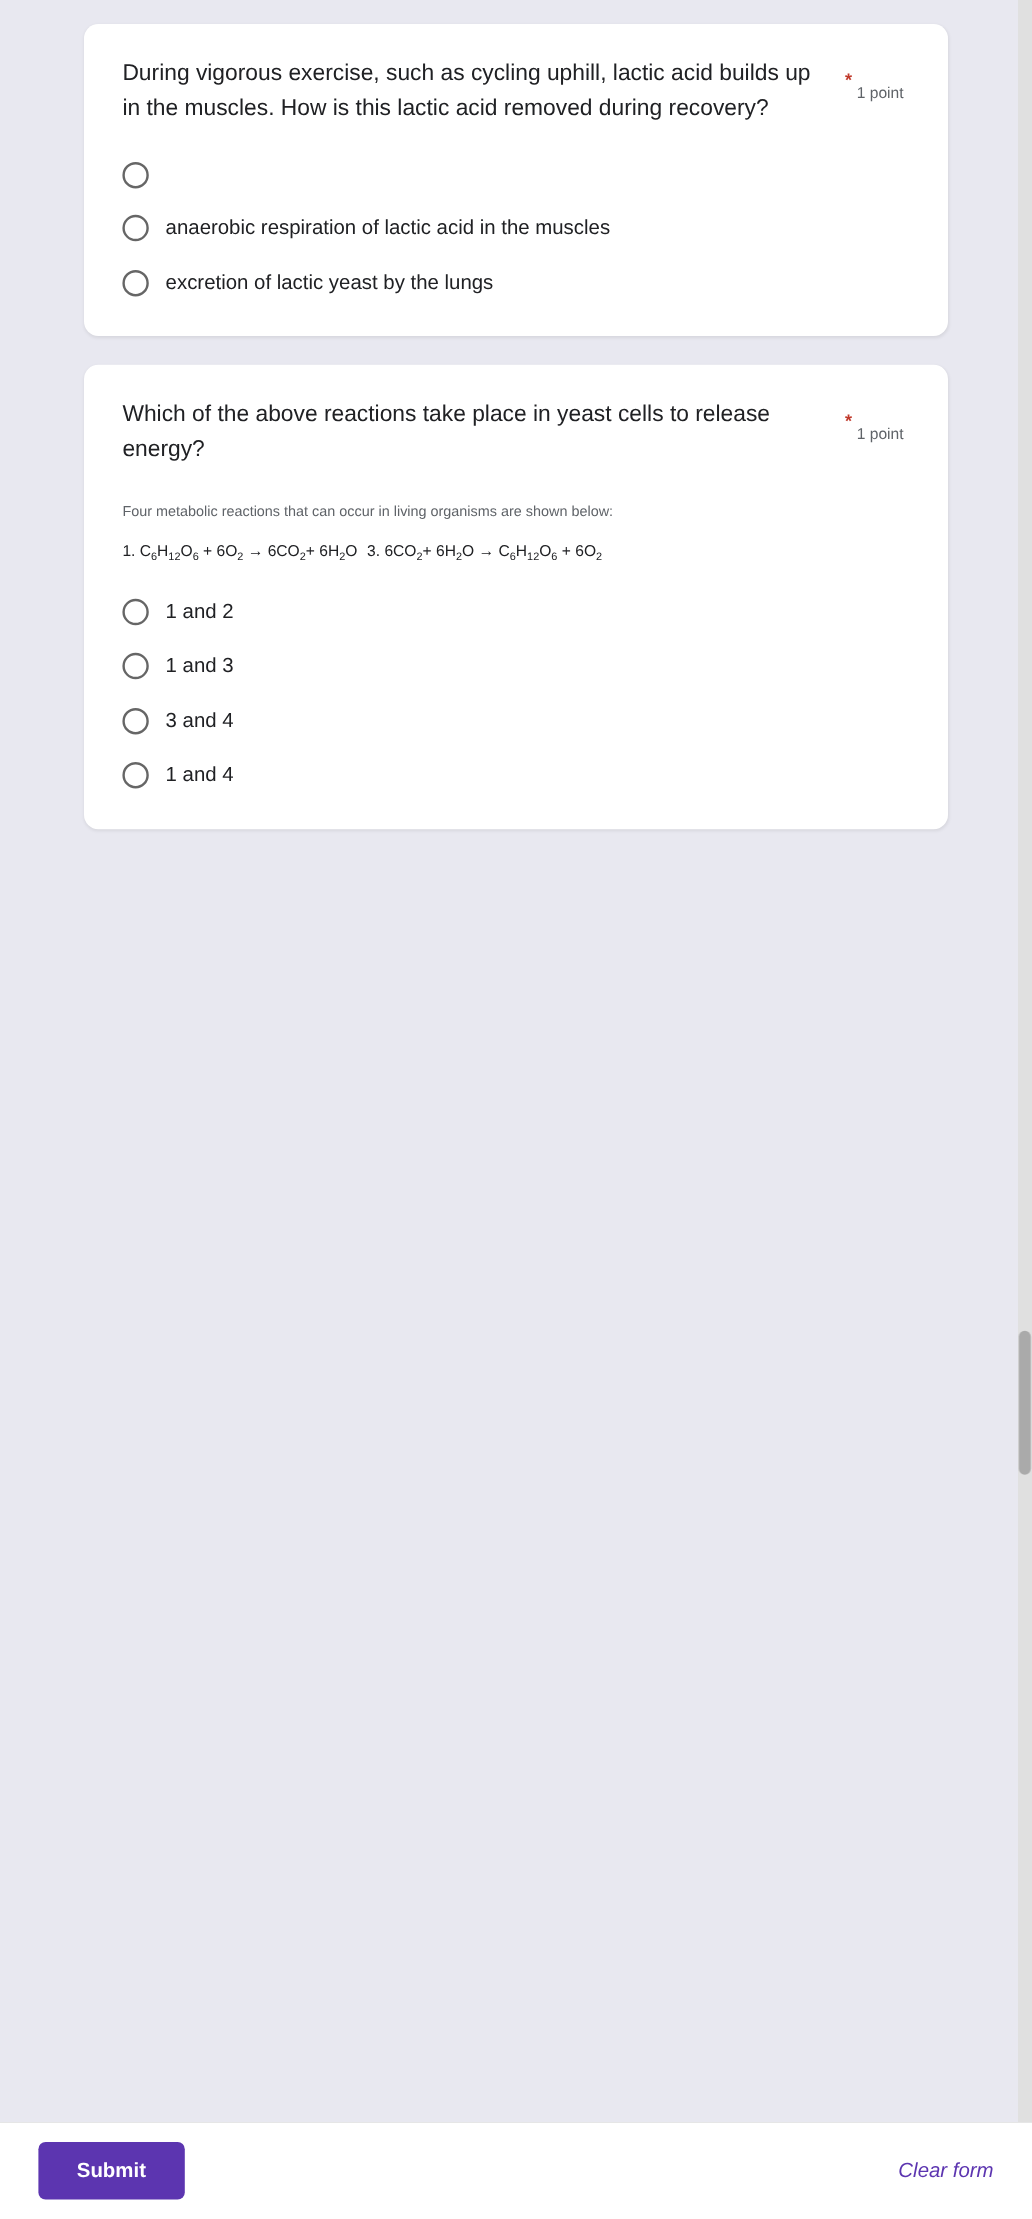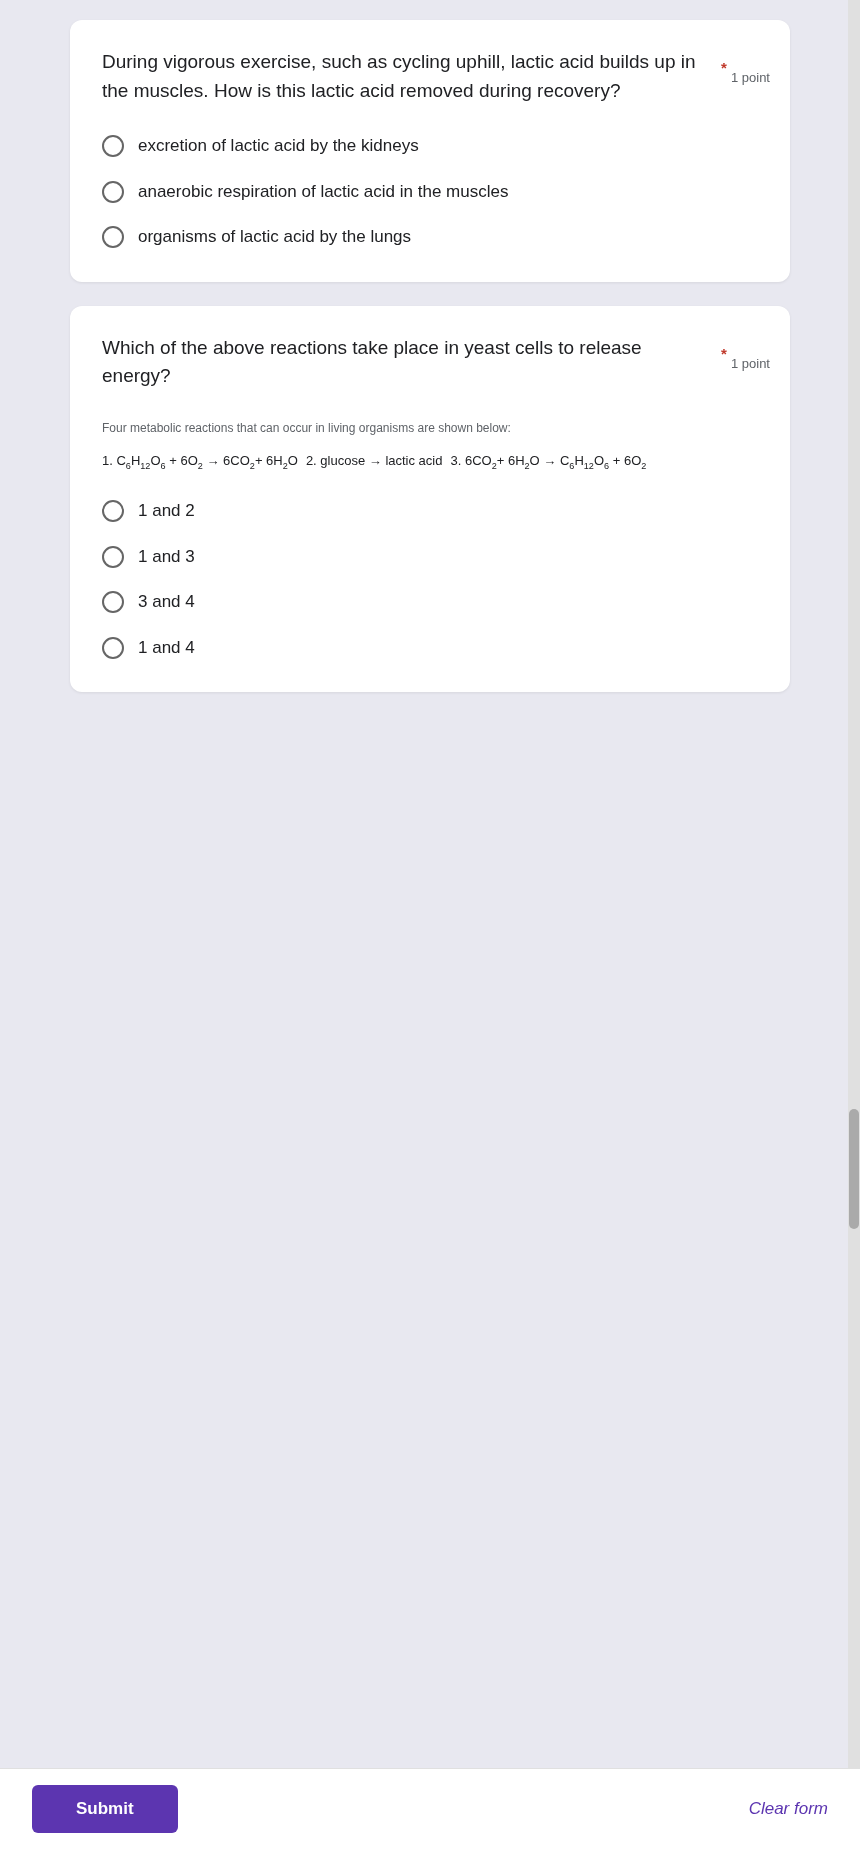--- a/index.html
+++ b/index.html
@@ -10,21 +10,21 @@
       min-height: 1849px;
       display: flex;
       flex-direction: column;
       align-items: center;
       padding: 20px 10px 0 10px;
     }
 
     .question-card {
       background: #ffffff;
       border-radius: 12px;
-      padding: 28px 20px 32px 32px;
+      padding: 28px 37px 32px 32px;
       width: 100%;
       max-width: 720px;
       margin-bottom: 24px;
       box-shadow: 0 1px 3px rgba(0,0,0,0.08);
     }
 
     .question-header {
       display: flex;
       align-items: flex-start;
       justify-content: space-between;
@@ -127,21 +127,21 @@
       padding: 16px 32px;
       border-top: 1px solid #e0e0e0;
       z-index: 100;
     }
 
     .submit-btn {
       background: #5c35b0;
       color: white;
       border: none;
       border-radius: 6px;
-      padding: 14px 44px;
+      padding: 14px 32px;
       font-size: 17px;
       font-weight: 600;
       cursor: pointer;
     }
 
     .clear-form-btn {
       background: none;
       border: none;
       color: #5c35b0;
       font-size: 17px;
@@ -178,52 +178,48 @@
     <div class="question-text">During vigorous exercise, such as cycling uphill, lactic acid builds up in the muscles. How is this lactic acid removed during recovery?</div>
     <div class="points-badge">
       <span class="required-star">*</span>
       <span class="points-text">1 point</span>
     </div>
   </div>
 
   <ul class="options-list">
     <li class="option-item">
       <div class="radio-circle"></div>
-      <span class="option-label">excretion of lactic acid by the kidneys</span>
     </li>
     <li class="option-item">
       <div class="radio-circle"></div>
       <span class="option-label">anaerobic respiration of lactic acid in the muscles</span>
     </li>
     <li class="option-item">
       <div class="radio-circle"></div>
-      <span class="option-label">organisms of lactic acid by the lungs</span>
+      <span class="option-label">excretion of lactic yeast by the lungs</span>
     </li>
   </ul>
 </div>
 
 <div class="question-card">
   <div class="question-header">
     <div class="question-text">Which of the above reactions take place in yeast cells to release energy?</div>
     <div class="points-badge">
       <span class="required-star">*</span>
       <span class="points-text">1 point</span>
     </div>
   </div>
 
   <p class="metabolic-note">Four metabolic reactions that can occur in living organisms are shown below:</p>
 
   <ul class="reactions-list">
     <li class="reaction-item">
       1. C<sub>6</sub>H<sub>12</sub>O<sub>6</sub> + 6O<sub>2</sub> → 6CO<sub>2</sub>+ 6H<sub>2</sub>O
     </li>
     <li class="reaction-item">
-      2. glucose → lactic acid
-    </li>
-    <li class="reaction-item">
       3. 6CO<sub>2</sub>+ 6H<sub>2</sub>O → C<sub>6</sub>H<sub>12</sub>O<sub>6</sub> + 6O<sub>2</sub>
     </li>
   </ul>
 
   <ul class="options-list">
     <li class="option-item">
       <div class="radio-circle"></div>
       <span class="option-label">1 and 2</span>
     </li>
     <li class="option-item">

